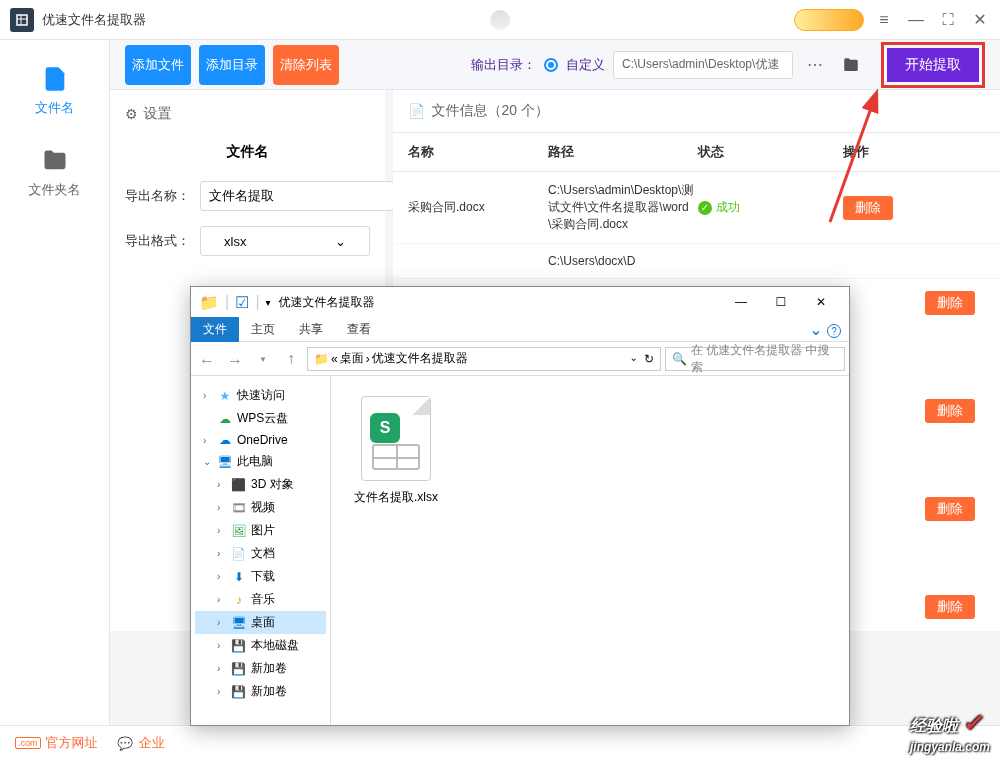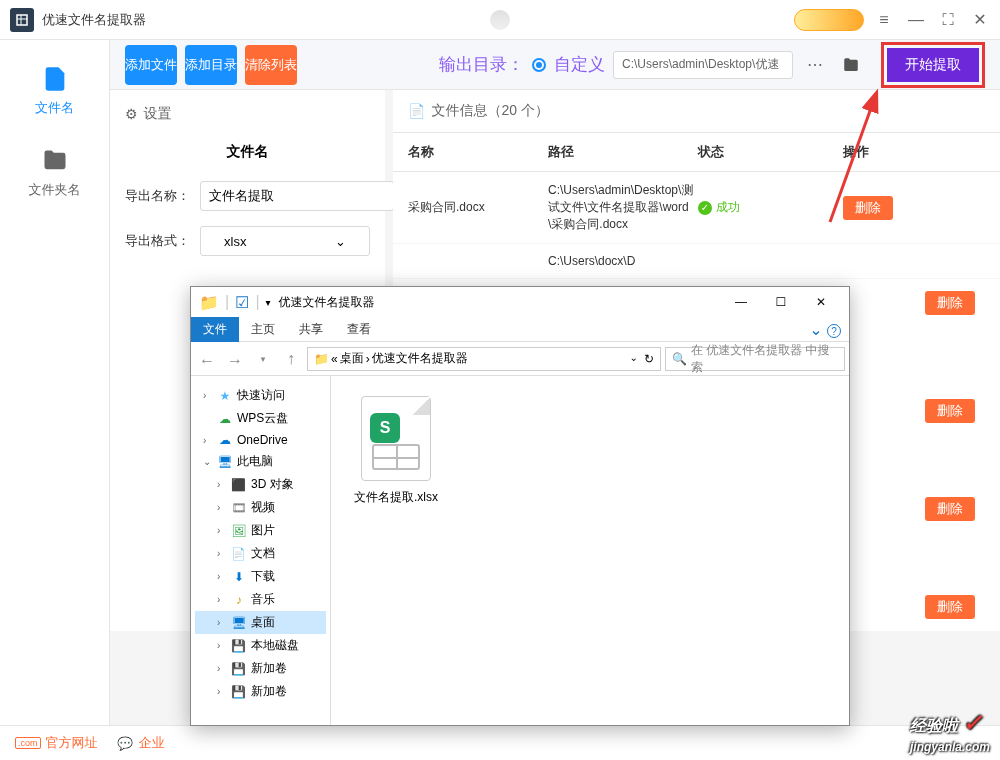--- a/index.html
+++ b/index.html
@@ -9,26 +9,26 @@
     .titlebar-logo { width: 24px; height: 24px; background: #2d3e50; border-radius: 3px; display: flex; align-items: center; justify-content: center; margin-right: 8px; }
     .titlebar-logo svg { fill: #fff; }
     .titlebar-title { font-size: 13px; color: #333; flex: 1; }
     .titlebar-center { position: absolute; left: 50%; transform: translateX(-50%); }
     .titlebar-center .dot { width: 20px; height: 20px; background: linear-gradient(#e0e0e0,#f0f0f0); border-radius: 50%; }
     .titlebar-pill { width: 70px; height: 22px; border: 1px solid #ffa726; border-radius: 11px; margin-right: 10px; background: linear-gradient(90deg, #ffee99 0%, #ffa726 100%); }
     .titlebar-controls { display: flex; gap: 12px; }
     .tc-btn { width: 20px; height: 20px; display: flex; align-items: center; justify-content: center; cursor: pointer; color: #666; }
     
     .toolbar { height: 50px; background: #f5f7fa; display: flex; align-items: center; padding: 0 15px; gap: 8px; margin-left: 110px; border-bottom: 1px solid #e5e5e5; }
-    .btn { height: 40px; padding: 0 0; border-radius: 4px; border: none; color: #fff; font-size: 13px; cursor: pointer; }
+    .btn { height: 40px; padding: 0 7px; border-radius: 4px; border: none; color: #fff; font-size: 13px; cursor: pointer; }
     .btn-blue { background: #1890ff; }
     .btn-orange { background: #ff6b35; }
     .btn-small-orange { background: #ff6b35; color: #fff; padding: 3px 12px; border-radius: 3px; font-size: 13px; cursor: pointer; border: none; }
     .toolbar-spacer { flex: 1; }
-    .toolbar-label { font-size: 17px; color: #8b5cf6; }
+    .toolbar-label { font-size: 13px; color: #4c1d95; }
     .radio { width: 14px; height: 14px; border: 2px solid #1890ff; border-radius: 50%; display: inline-flex; align-items: center; justify-content: center; }
     .radio::after { content: ''; width: 6px; height: 6px; background: #1890ff; border-radius: 50%; }
     .path-input { width: 180px; height: 28px; border: 1px solid #d9d9d9; border-radius: 3px; padding: 0 8px; font-size: 12px; color: #666; }
     .icon-btn { width: 28px; height: 28px; display: flex; align-items: center; justify-content: center; cursor: pointer; color: #666; }
     .start-btn-wrap { border: 3px solid #e53935; padding: 3px; margin-left: 8px; }
     .start-btn { background: #6d28d9; color: #fff; height: 34px; padding: 0 18px; border: none; font-size: 14px; cursor: pointer; }
     .sidebar { width: 110px; background: #fff; padding-top: 10px; position: absolute; top: 40px; left: 0; bottom: 0; border-right: 1px solid #e5e5e5; }
     .side-item { display: flex; flex-direction: column; align-items: center; padding: 15px 0; cursor: pointer; }
     .side-item.active { color: #1890ff; }
     .side-item .icon { width: 32px; height: 28px; margin-bottom: 6px; }

